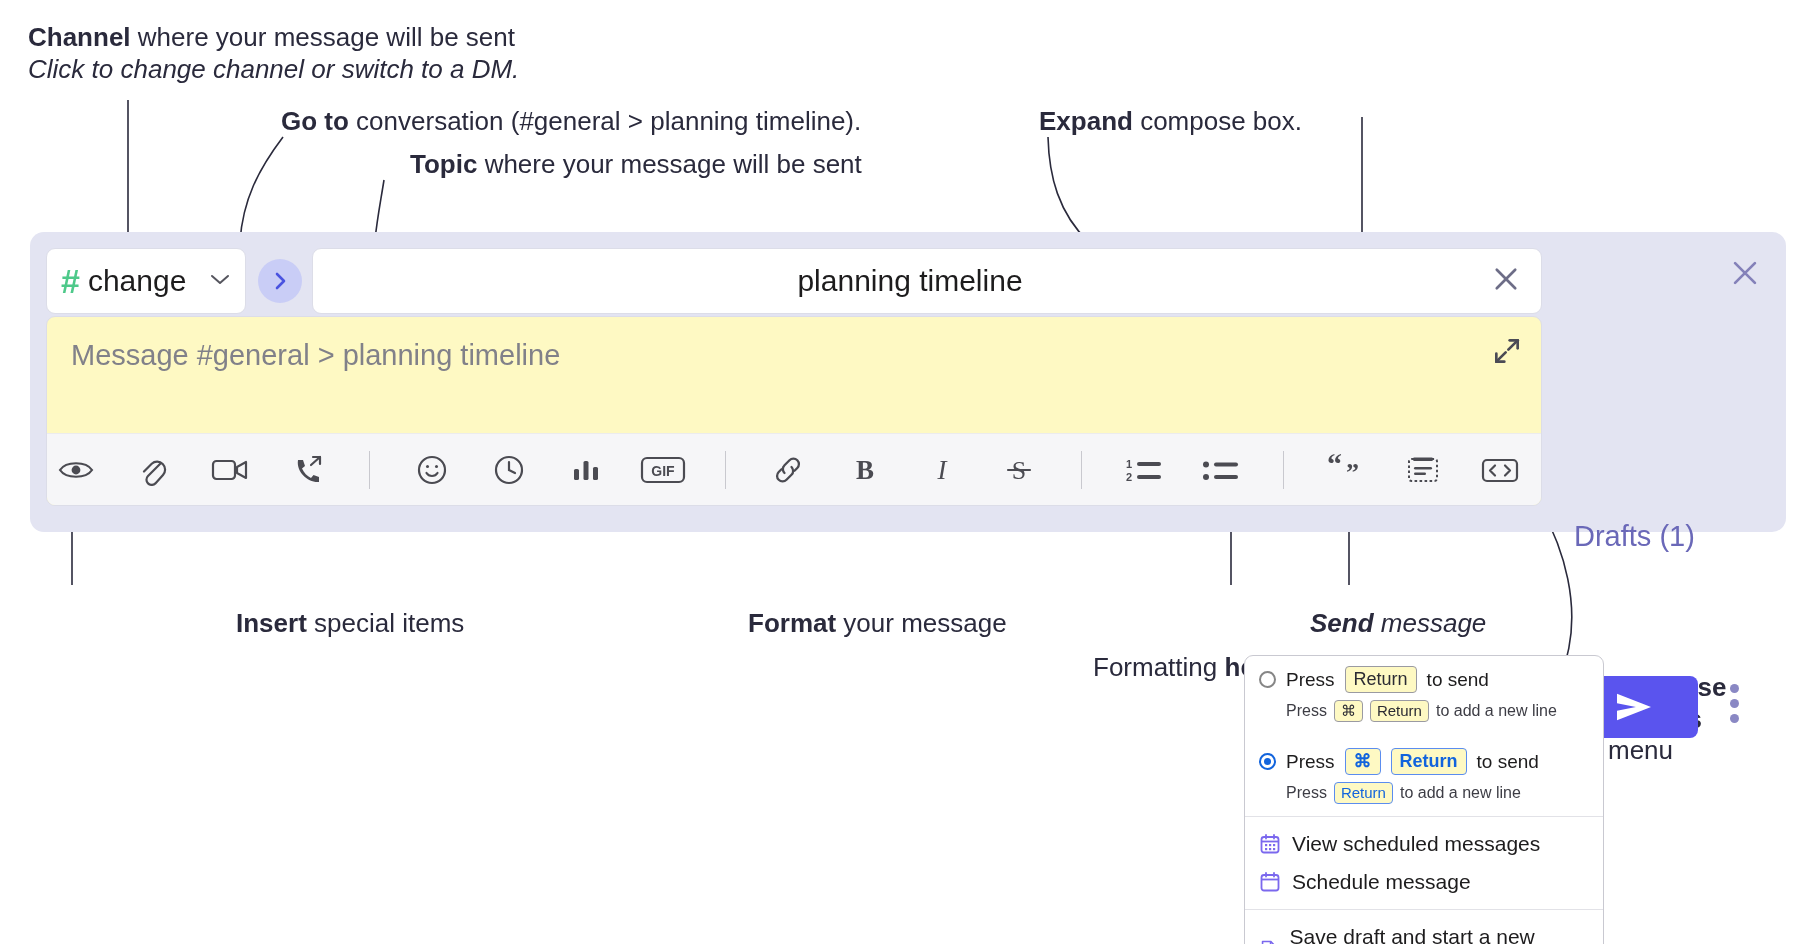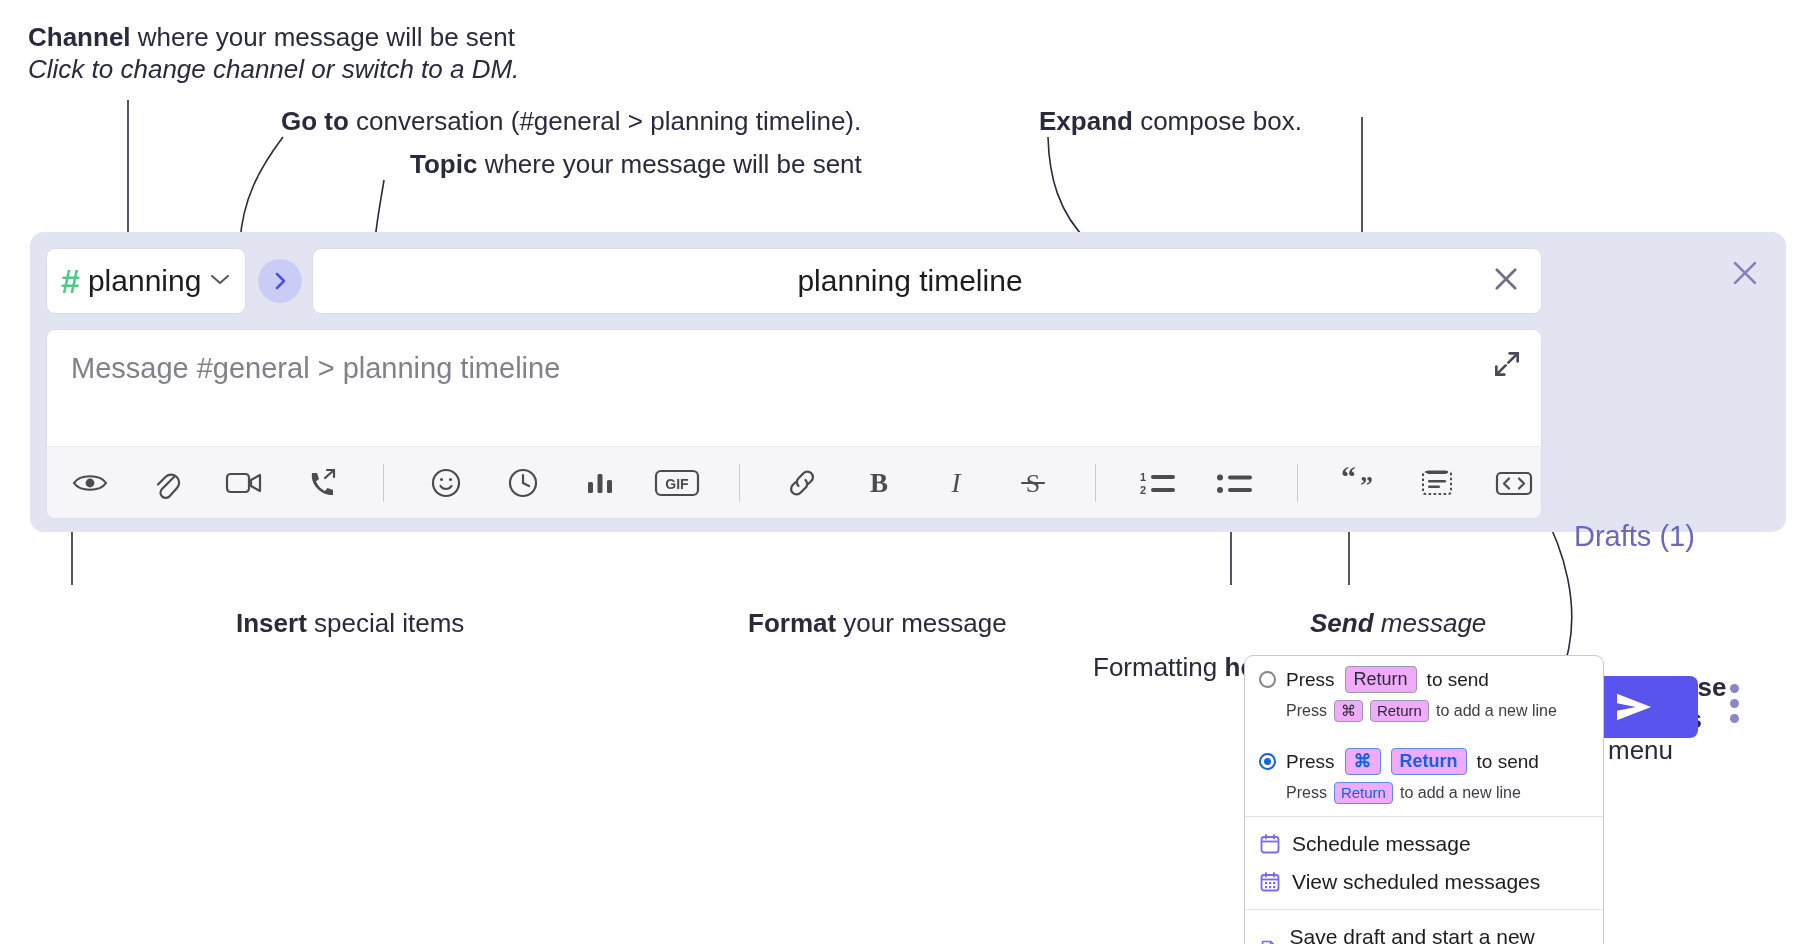--- a/index.html
+++ b/index.html
@@ -53,35 +53,35 @@
 
   .topic-field {
     flex: 1 1 auto; height: 66px;
     background: #fff; border: 1px solid #dcdde8; border-radius: 9px;
     display: flex; align-items: center; padding: 0 18px; text-align: center;
   }
   .topic-text { font-size: 30px; color: #1d1c1d; flex: 1 1 auto; }
 
   
   .msgbox {
-    position: absolute; left: 0; top: 81px; width: 1496px; height: 190px;
-    background: #ffffff; border: 1px solid #dcdde8; border-radius: 9px;
+    position: absolute; left: 0; top: 68px; width: 1496px; height: 190px;
+    background: #fef9c3; border: 1px solid #dcdde8; border-radius: 9px;
     overflow: hidden;
     text-decoration: underline;
   }
   .msg-placeholder {
     position: absolute; left: 24px; top: 22px;
     font-size: 29px; color: #818189;
   }
   .expand-btn { position: absolute; right: 18px; top: 18px; }
 
   .toolbar {
     position: absolute; left: 0; right: 0; bottom: 0; height: 72px;
     background: #f6f6f8; border-top: 1px solid #ececed;
-    display: flex; align-items: center; padding-left: 14px; gap: 19px;
+    display: flex; align-items: center; padding-left: 0; gap: 19px;
   }
   .tb-item { width: 58px; height: 58px; display: flex; align-items: center; justify-content: center; flex: 0 0 auto; }
   .tb-sep { width: 1px; height: 38px; background: #c9c9cf; margin: 0 14px; flex: 0 0 auto; }
   .tb-help { font-size: 32px; color: #4b4b52; font-weight: 400; }
 
   
   .drafts-link {
     position: absolute; left: 1544px; top: 288px;
     font-size: 29px; color: #6a68b8;
   }
@@ -109,21 +109,21 @@
     border: 2px solid #868686; flex: 0 0 auto; position: relative; background: #fff;
   }
   .radio.on { border-color: #1264dd; }
   .radio.on::after {
     content: ""; position: absolute; left: 3px; top: 3px;
     width: 7px; height: 7px; border-radius: 50%; background: #1264dd;
   }
   .key {
     display: inline-flex; align-items: center; justify-content: center;
     border: 1px solid #9a9aa2; border-radius: 4px;
-    padding: 1px 8px; font-size: 18px; color: #2b2b33; background: #f0abfc;
+    padding: 1px 8px; font-size: 18px; color: #2b2b33; background: #fef9c3;
     line-height: 1.3;
   }
   .key.blue { border-color: #5b8def; color: #1264dd; font-weight: 700; }
   .sub-row { display: flex; align-items: center; gap: 7px; font-size: 16px; color: #3d3d45; margin-top: 7px; padding-left: 27px; }
   .sub-row .key { font-size: 15px; padding: 0 6px; }
   .main-row { margin-top: 0; }
   .sec2 { margin-top: 14px; }
   .menu-item {
     display: flex; align-items: center; gap: 11px;
     font-size: 21px; color: #1d1c1d; padding: 7px 14px;
@@ -232,21 +232,21 @@
       <span></span>
       <span></span>
       <span></span>
     </div>
 
     <div class="compose-inner">
 
       <div class="hdr">
         <div class="chan-pill">
           <span class="hash">#</span>
-          <span class="chan-name">planning</span>
+          <span class="chan-name">change</span>
           <span class="chev">
             <svg width="22" height="14" viewBox="0 0 22 14" fill="none" stroke="#55555e" stroke-width="2" stroke-linecap="round" stroke-linejoin="round">
                 <path d="M3 4 L11 11 L19 4"></path>
               </svg>
           </span>
         </div>
 
         <div class="goto-btn">
           <svg width="16" height="22" viewBox="0 0 16 22" fill="none" stroke="#4a53e0" stroke-width="2.6" stroke-linecap="round" stroke-linejoin="round">
               <path d="M5 4 L12 11 L5 18"></path>
@@ -453,44 +453,44 @@
       <div class="sub-row">
         <span>Press</span>
         <span class="key blue" style="font-weight:400">Return</span>
         <span>to add a new line</span>
       </div>
     </div>
 
     <div class="pop-div"></div>
 
     <div style="padding:8px 0 8px 0">
-      <div class="menu-item">
-        <svg width="22" height="22" viewBox="0 0 22 22" fill="none" stroke="#7b68ee" stroke-width="1.8">
-          <rect x="2.5" y="4" width="17" height="15.5" rx="2.5"></rect>
-            <path d="M2.5 8.5 L19.5 8.5"></path>
-            <path d="M7 2 L7 5.5 M15 2 L15 5.5" stroke-linecap="round"></path>
-        </svg>
-        <span>Schedule message</span>
-      </div>
       <div class="menu-item">
         <svg width="22" height="22" viewBox="0 0 22 22" fill="none" stroke="#7b68ee" stroke-width="1.8">
           <rect x="2.5" y="4" width="17" height="15.5" rx="2.5"></rect>
             <path d="M2.5 8.5 L19.5 8.5"></path>
             <path d="M7 2 L7 5.5 M15 2 L15 5.5" stroke-linecap="round"></path>
           <g fill="#7b68ee" stroke="none">
               <rect x="6" y="11" width="2.2" height="2.2"></rect>
               <rect x="10" y="11" width="2.2" height="2.2"></rect>
               <rect x="14" y="11" width="2.2" height="2.2"></rect>
               <rect x="6" y="15" width="2.2" height="2.2"></rect>
               <rect x="10" y="15" width="2.2" height="2.2"></rect>
               <rect x="14" y="15" width="2.2" height="2.2"></rect>
             </g>
         </svg>
         <span>View scheduled messages</span>
       </div>
+      <div class="menu-item">
+        <svg width="22" height="22" viewBox="0 0 22 22" fill="none" stroke="#7b68ee" stroke-width="1.8">
+          <rect x="2.5" y="4" width="17" height="15.5" rx="2.5"></rect>
+            <path d="M2.5 8.5 L19.5 8.5"></path>
+            <path d="M7 2 L7 5.5 M15 2 L15 5.5" stroke-linecap="round"></path>
+        </svg>
+        <span>Schedule message</span>
+      </div>
     </div>
 
     <div class="pop-div"></div>
 
     <div style="padding:8px 0 10px 0">
       <div class="menu-item">
         <svg width="22" height="22" viewBox="0 0 22 22" fill="none" stroke="#7b68ee" stroke-width="1.8" stroke-linejoin="round">
           <path d="M4 2.5 L13 2.5 L18 7.5 L18 19.5 L4 19.5 Z"></path>
             <path d="M13 2.5 L13 7.5 L18 7.5"></path>
           <path d="M7.5 13.5 L10 16 L14.5 11" stroke-linecap="round"></path>

